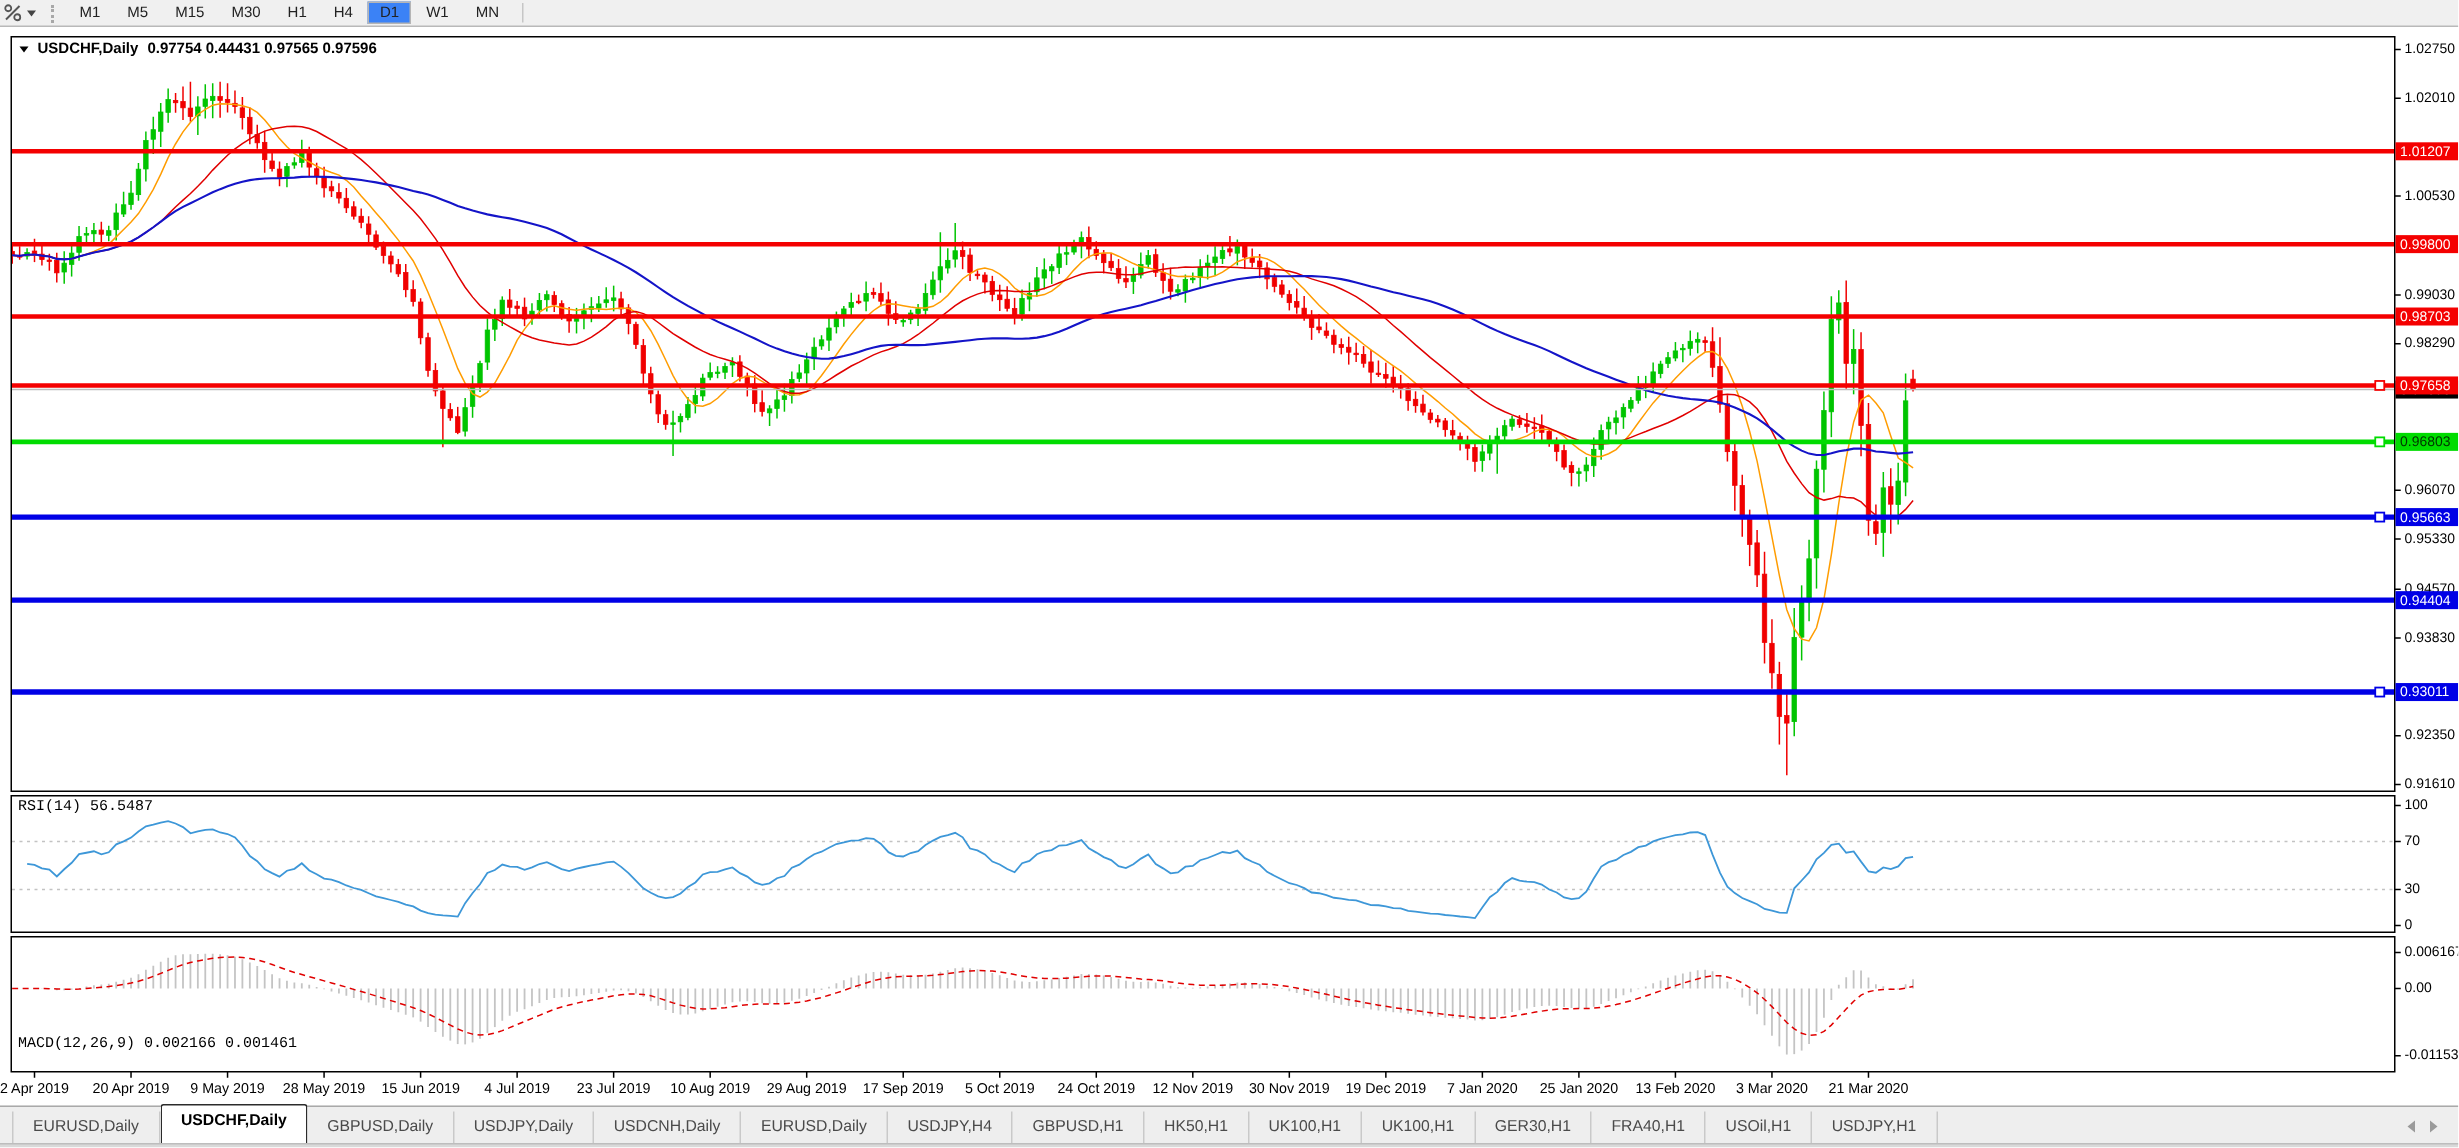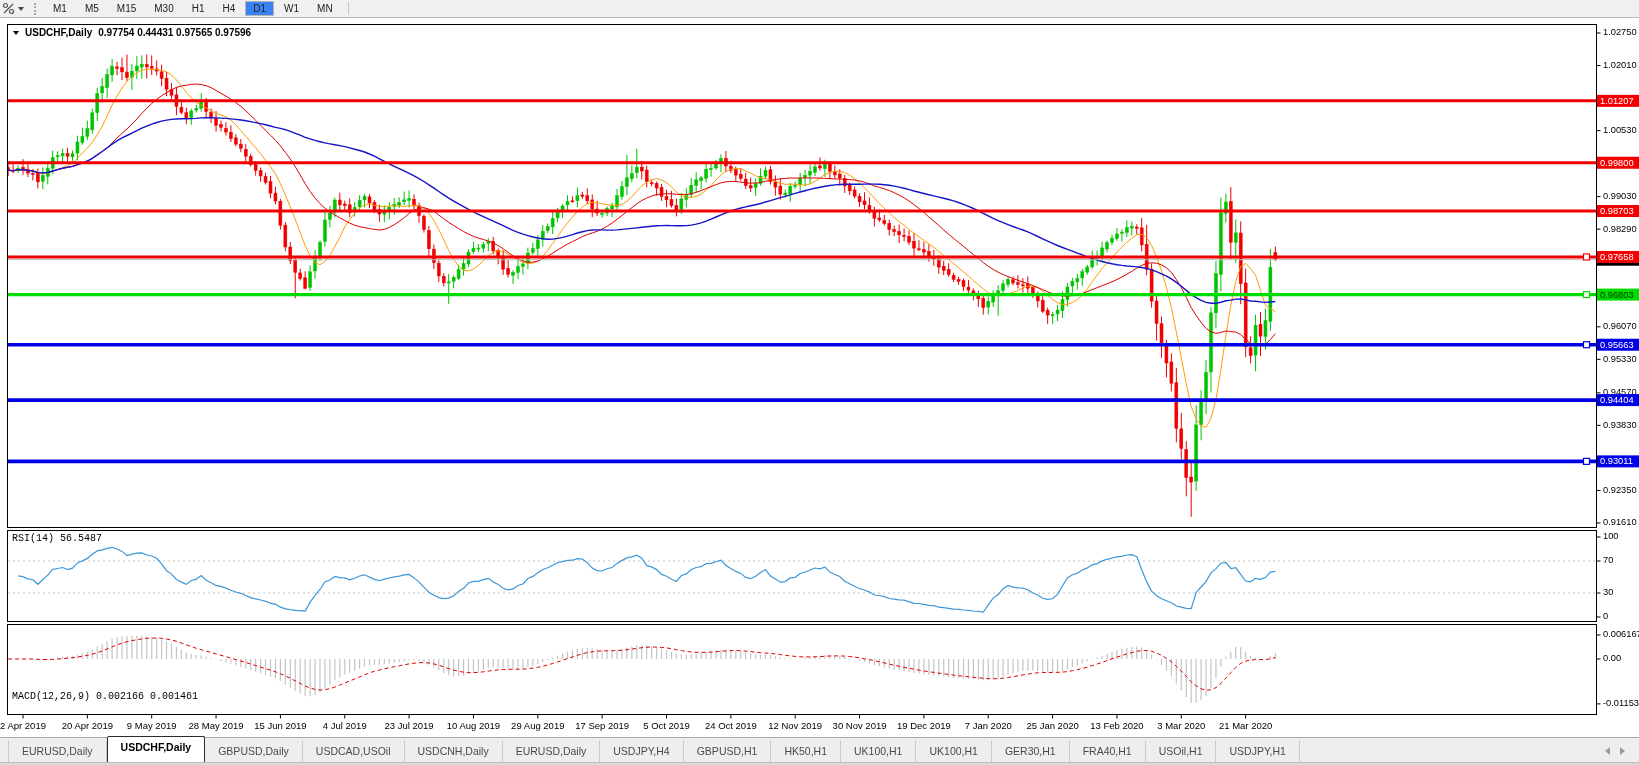--- a/index.html
+++ b/index.html
@@ -997,21 +997,21 @@
 
   <div class="overlay pane-label macd-label">
     <span>MACD(12,26,9)</span>
     <span>0.002166 0.001461</span>
   </div>
 
   <div class="tabbar" id="tabbar">
       <div class="tab">EURUSD,Daily</div>
       <div class="tab active">USDCHF,Daily</div>
       <div class="tab">GBPUSD,Daily</div>
-      <div class="tab">USDCAD,USOil</div>
+      <div class="tab">USDJPY,Daily</div>
       <div class="tab">USDCNH,Daily</div>
       <div class="tab">EURUSD,Daily</div>
       <div class="tab">USDJPY,H4</div>
       <div class="tab">GBPUSD,H1</div>
       <div class="tab">HK50,H1</div>
       <div class="tab">UK100,H1</div>
       <div class="tab">UK100,H1</div>
       <div class="tab">GER30,H1</div>
       <div class="tab">FRA40,H1</div>
       <div class="tab">USOil,H1</div>

